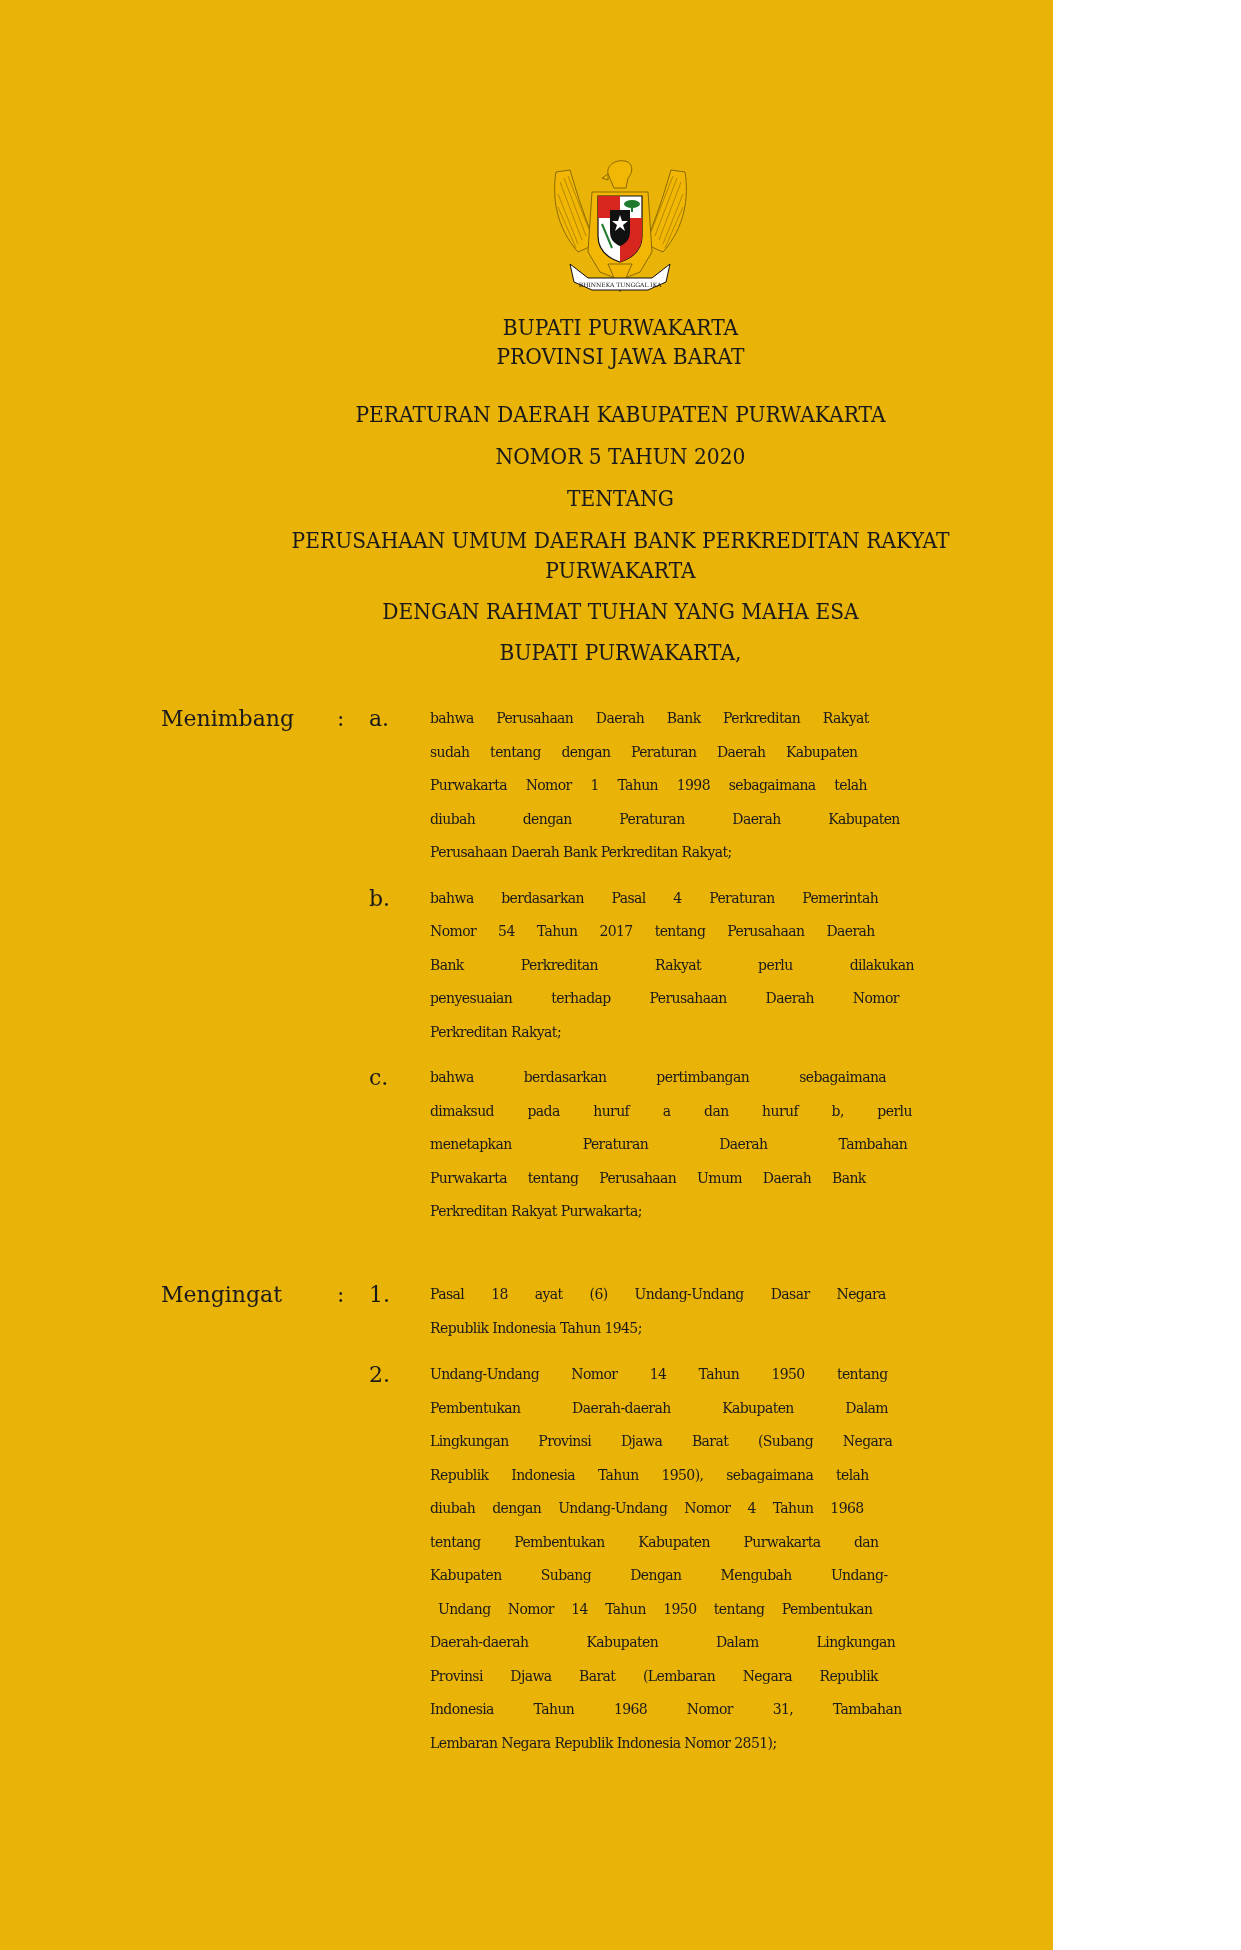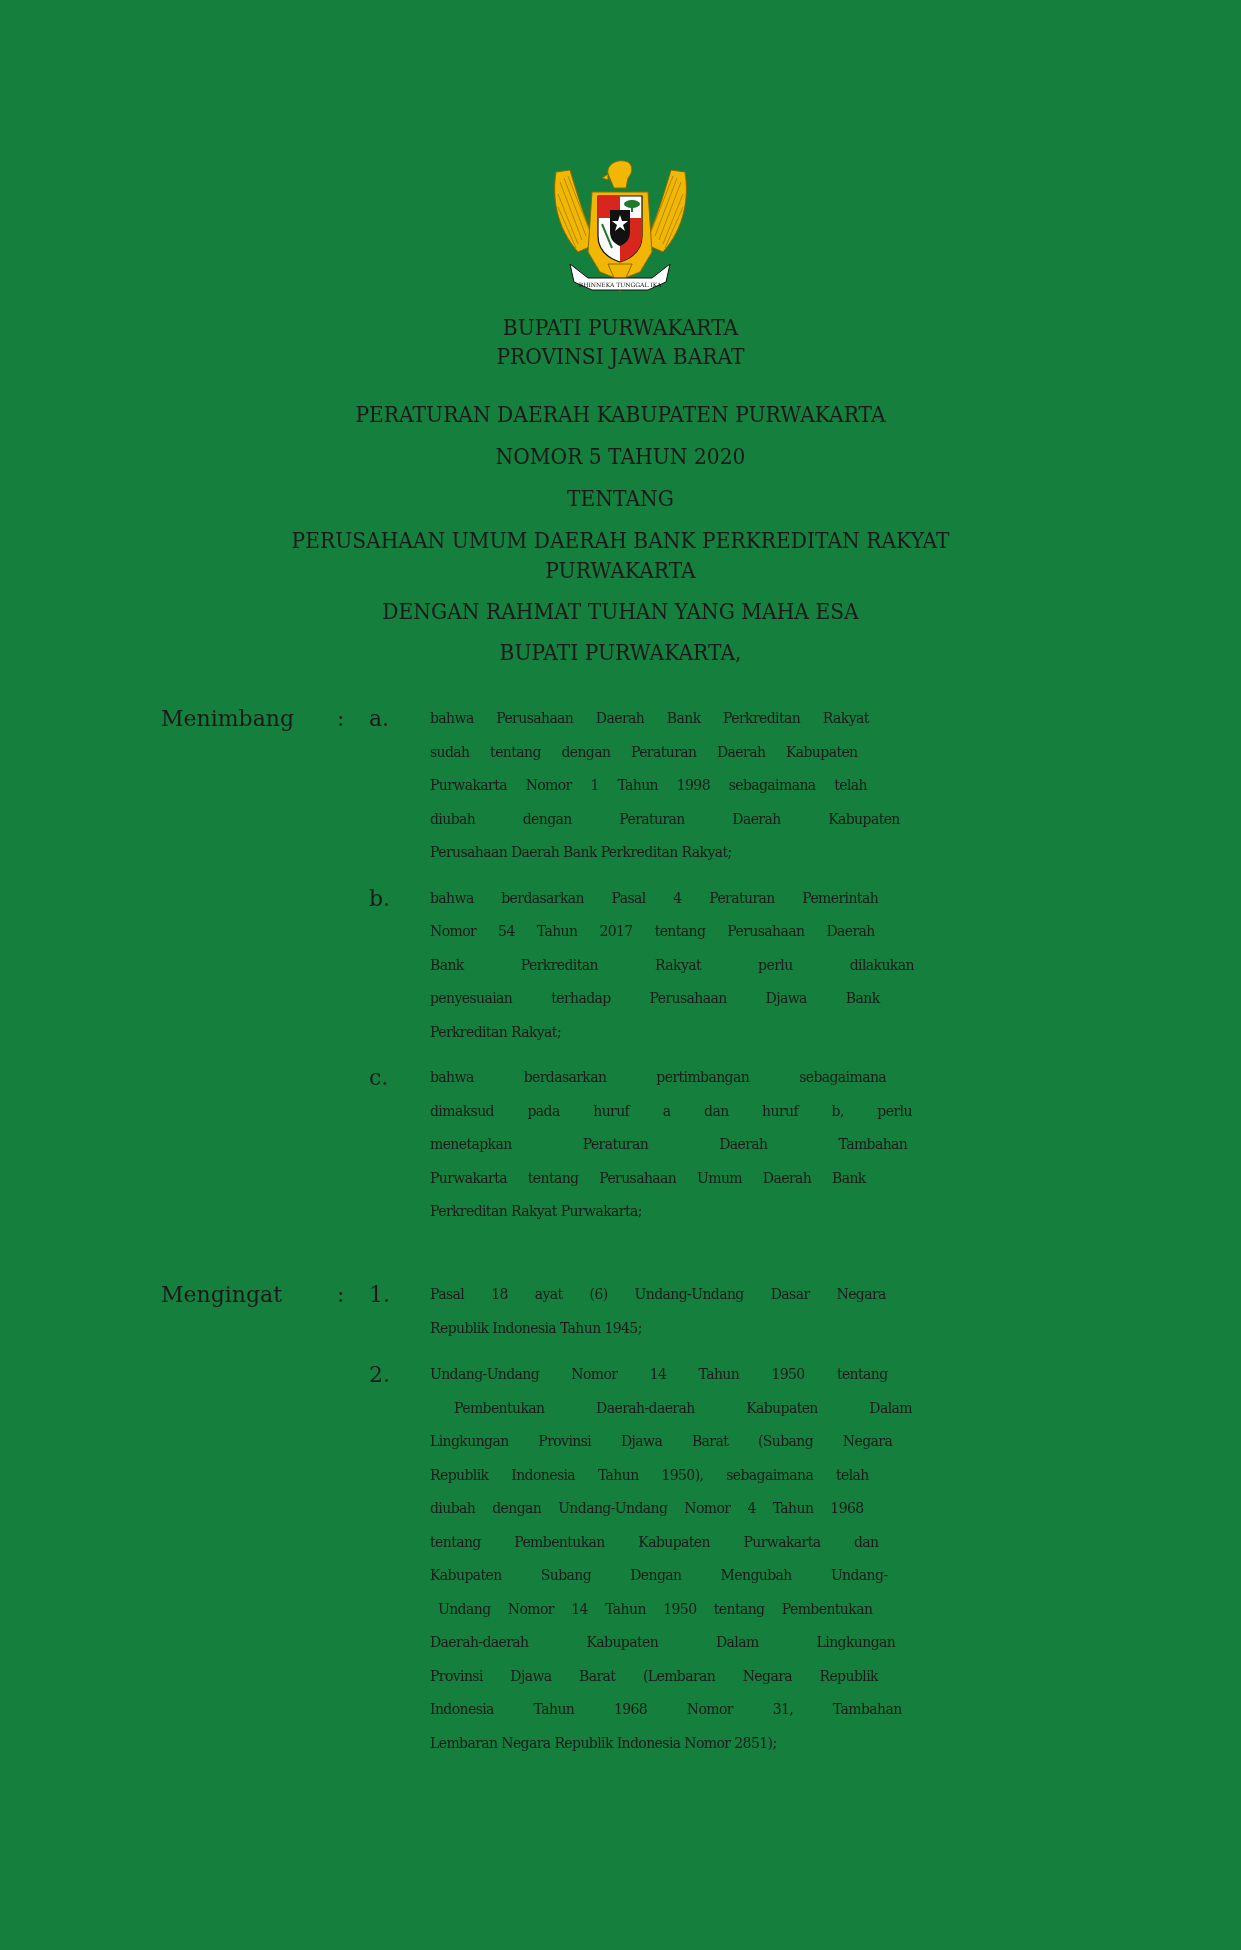--- a/index.html
+++ b/index.html
@@ -1,18 +1,18 @@
 <!DOCTYPE html>
 <html><head>
 <meta charset="utf-8">
 <style>
   html, body { margin: 0; padding: 0; background: #ffffff; }
   body { width: 1241px; height: 1950px; position: relative; overflow: hidden;
          font-family: "DejaVu Serif", "Liberation Serif", serif; color: #1a1a1a; }
-  .page { position: absolute; left: 0; top: 0; width: 1241px; height: 1950px; background: #15803d; }
+  .page { position: absolute; left: 0; top: 0; width: 1053px; height: 1950px; background: #eab308; }
   .emblem { position: absolute; left: 548px; top: 152px; width: 145px; height: 150px; }
   .center-line { position: absolute; left: 0; width: 1241px; text-align: center;
                  font-size: 22px; line-height: 30px; letter-spacing: 0px; transform: scaleX(0.92); transform-origin: center; }
   .section { position: absolute; left: 161px; width: 925px; font-size: 22px; }
   .row { position: relative; }
   .label { position: absolute; left: 0; top: 0; width: 170px; line-height: 33.5px; }
   .colon { position: absolute; left: 176px; top: 0; line-height: 33.5px; }
   .num { position: absolute; left: 208px; top: 0; line-height: 33.5px; }
   .body-text { margin-left: 269px; width: 652px; text-align: justify; line-height: 33.5px;
                font-size: 14px; letter-spacing: -0.6px; word-spacing: 0px; }
@@ -75,21 +75,21 @@
         <span class="ln" style="word-spacing: 43.7109px; display: block; text-align-last: left;">diubah dengan Peraturan Daerah Kabupaten</span>
         <span class="ln last">Perusahaan Daerah Bank Perkreditan Rakyat;</span>
       </div>
     </div>
     <div class="row" style="margin-top:12px;">
       <span class="num">b.</span>
       <div class="body-text">
         <span class="ln" style="word-spacing: 23.75px; display: block; text-align-last: left;">bahwa berdasarkan Pasal 4 Peraturan Pemerintah</span>
         <span class="ln" style="word-spacing: 18.1719px; display: block; text-align-last: left;">Nomor 54 Tahun 2017 tentang Perusahaan Daerah</span>
         <span class="ln" style="word-spacing: 53.2656px; display: block; text-align-last: left;">Bank Perkreditan Rakyat perlu dilakukan</span>
-        <span class="ln" style="word-spacing: 35.1016px; display: block; text-align-last: left;">penyesuaian terhadap Perusahaan Djawa Bank</span>
+        <span class="ln" style="word-spacing: 35.1016px; display: block; text-align-last: left;">penyesuaian terhadap Perusahaan Daerah Nomor</span>
         <span class="ln last">Perkreditan Rakyat;</span>
       </div>
     </div>
     <div class="row" style="margin-top:12px;">
       <span class="num">c.</span>
       <div class="body-text">
         <span class="ln" style="word-spacing: 46.1458px; display: block; text-align-last: left;">bahwa berdasarkan pertimbangan sebagaimana</span>
         <span class="ln" style="word-spacing: 29.7076px; display: block; text-align-last: left;">dimaksud pada huruf a dan huruf b, perlu</span>
         <span class="ln" style="word-spacing: 67.1979px; display: block; text-align-last: left;">menetapkan Peraturan Daerah Tambahan</span>
         <span class="ln" style="word-spacing: 16.95px; display: block; text-align-last: left;">Purwakarta tentang Perusahaan Umum Daerah Bank</span>
@@ -105,21 +105,21 @@
       <span class="num">1.</span>
       <div class="body-text">
         <span class="ln" style="word-spacing: 23.1432px; display: block; text-align-last: left;">Pasal 18 ayat (6) Undang-Undang Dasar Negara</span>
         <span class="ln last">Republik Indonesia Tahun 1945;</span>
       </div>
     </div>
     <div class="row" style="margin-top:13px;">
       <span class="num">2.</span>
       <div class="body-text">
         <span class="ln" style="word-spacing: 28.3875px; display: block; text-align-last: left;">Undang-Undang Nomor 14 Tahun 1950 tentang</span>
-        <span class="ln" style="word-spacing: 47.7292px; display: block; text-align-last: left; margin-left: 24px;">Pembentukan Daerah-daerah Kabupaten Dalam</span>
+        <span class="ln" style="word-spacing: 47.7292px; display: block; text-align-last: left;">Pembentukan Daerah-daerah Kabupaten Dalam</span>
         <span class="ln" style="word-spacing: 25.9px; display: block; text-align-last: left;">Lingkungan Provinsi Djawa Barat (Subang Negara</span>
         <span class="ln" style="word-spacing: 18.9875px; display: block; text-align-last: left;">Republik Indonesia Tahun 1950), sebagaimana telah</span>
         <span class="ln" style="word-spacing: 13.1484px; display: block; text-align-last: left;">diubah dengan Undang-Undang Nomor 4 Tahun 1968</span>
         <span class="ln" style="word-spacing: 29.707px; display: block; text-align-last: left;">tentang Pembentukan Kabupaten Purwakarta dan</span>
         <span class="ln" style="word-spacing: 35.293px; display: block; text-align-last: left;">Kabupaten Subang Dengan Mengubah Undang-</span>
         <span class="ln" style="word-spacing: 13.4922px; display: block; text-align-last: left; margin-left: 8px;">Undang Nomor 14 Tahun 1950 tentang Pembentukan</span>
         <span class="ln" style="word-spacing: 54.0833px; display: block; text-align-last: left;">Daerah-daerah Kabupaten Dalam Lingkungan</span>
         <span class="ln" style="word-spacing: 23.6656px; display: block; text-align-last: left;">Provinsi Djawa Barat (Lembaran Negara Republik</span>
         <span class="ln" style="word-spacing: 35.8656px; display: block; text-align-last: left;">Indonesia Tahun 1968 Nomor 31, Tambahan</span>
         <span class="ln last">Lembaran Negara Republik Indonesia Nomor 2851);</span>

